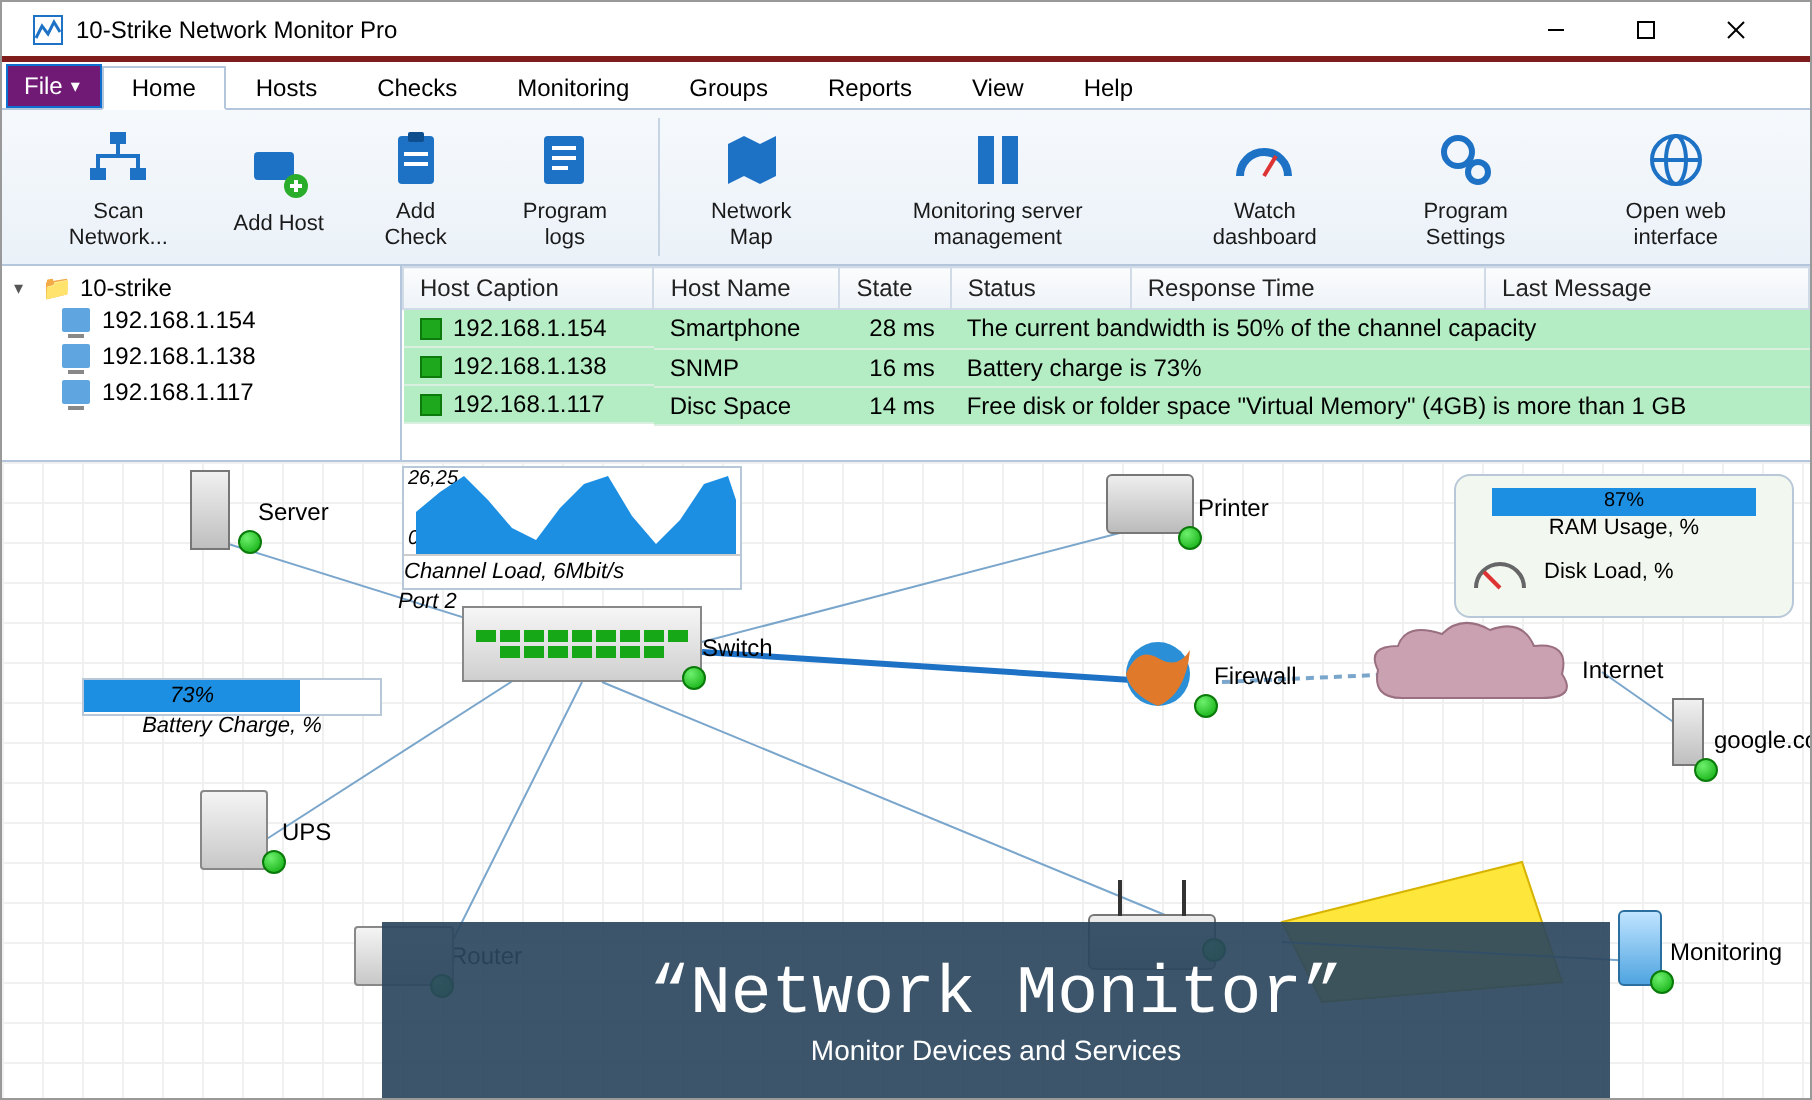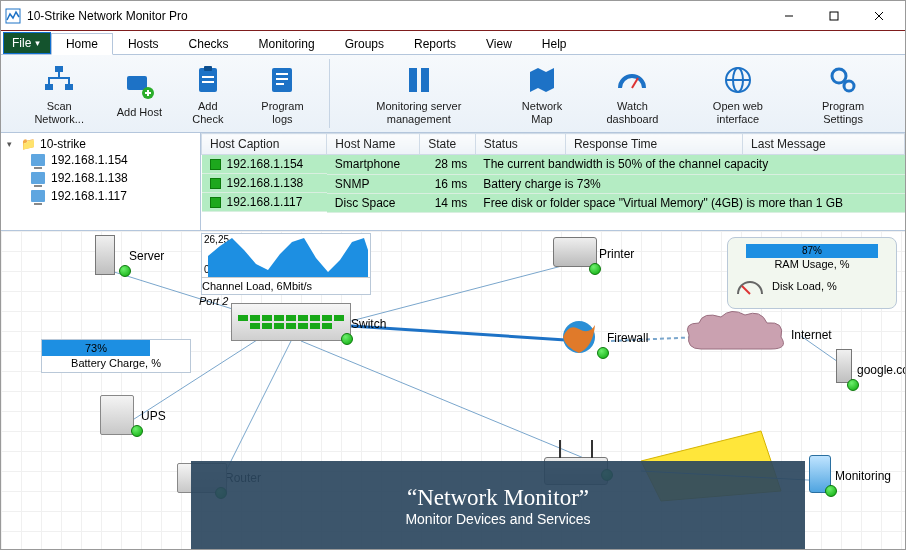--- a/index.html
+++ b/index.html
@@ -1,27 +1,27 @@
 <!DOCTYPE html>
 <html><head>
 <meta charset="utf-8">
 <style>
 * { box-sizing: border-box; margin: 0; padding: 0; font-family: "Segoe UI", Tahoma, sans-serif; }
 body { width: 906px; height: 550px; background: #fff; overflow: hidden; border: 1px solid #999; position: relative; }
 
 
-.titlebar { height: 30px; display: flex; align-items: center; padding: 0 4px; background: #fff; border-bottom: 1px solid #7f1d1d; }
+.titlebar { height: 30px; display: flex; align-items: center; padding: 0 15px; background: #fff; border-bottom: 3px solid #7f1d1d; }
 .titlebar .app-icon { width: 16px; height: 16px; margin-right: 6px; }
 .titlebar .title { font-size: 12px; color: #000; flex: 1; }
 .titlebar .win-btn { width: 45px; height: 30px; display: flex; align-items: center; justify-content: center; cursor: pointer; }
 .titlebar .win-btn svg { width: 10px; height: 10px; }
 
 
 .tabstrip { height: 24px; display: flex; align-items: flex-end; background: #fff; border-bottom: 1px solid #b4c6dc; padding-left: 2px; }
-.file-btn { background: #14532d; color: #fff; font-size: 12px; padding: 3px 10px 3px 8px; display: flex; align-items: center; cursor: pointer; border: 1px solid #0f6fd1; }
+.file-btn { background: #701a75; color: #fff; font-size: 12px; padding: 3px 10px 3px 8px; display: flex; align-items: center; cursor: pointer; border: 1px solid #0f6fd1; }
 .file-btn .chev { margin-left: 4px; font-size: 9px; }
 .tab { font-size: 12px; padding: 3px 14px; cursor: pointer; border: 1px solid transparent; border-bottom: none; }
 .tab.active { background: #fff; border-color: #b4c6dc; border-bottom: 1px solid #fff; margin-bottom: -1px; }
 
 
 .ribbon { height: 78px; background: linear-gradient(#f6f9fc,#eaf1f8); border-bottom: 1px solid #b4c6dc; display: flex; padding: 4px 6px; }
 .ribbon-group { display: flex; border-right: 1px solid #c6d4e4; padding: 0 6px; }
 .ribbon-btn { display: flex; flex-direction: column; align-items: center; justify-content: center; padding: 2px 8px; cursor: pointer; min-width: 68px; }
 .ribbon-btn .ricon { width: 32px; height: 32px; margin: 2px 0 4px 0; display: flex; align-items: center; justify-content: center; }
 .ribbon-btn .rlabel { font-size: 11px; text-align: center; line-height: 13px; color: #1a1a1a; }
@@ -50,25 +50,25 @@
   repeating-linear-gradient(#f0f0f0 0 1px, transparent 1px 20px),
   repeating-linear-gradient(90deg,#f0f0f0 0 1px, transparent 1px 20px),
   #fff; overflow: hidden; }
 .map svg.links { position: absolute; inset: 0; width: 100%; height: 100%; }
 .node { position: absolute; display: flex; flex-direction: row; align-items: center; }
 .node .nicon { width: 48px; height: 40px; position: relative; }
 .node .nlabel { font-size: 12px; color: #000; margin-top: 2px; white-space: nowrap; }
 .status-dot { position: absolute; right: -2px; bottom: -2px; width: 12px; height: 12px; border-radius: 50%; background: radial-gradient(circle at 35% 30%, #6df06d, #0aa80a); border: 1px solid #0a7a0a; }
 
 
-.widget { position: absolute; border: 1px solid #b9c8d8; background: #fff; font-size: 11px; color: #000; }
+.widget { position: absolute; border: 1px solid #b9c8d8; background: #fff; font-size: 11px; color: #000; font-style: italic; }
 .gauge-box { position: absolute; right: 8px; top: 6px; width: 170px; height: 72px; border: 1px solid #b9c8d8; background: #f2f7ef; border-radius: 8px; padding: 4px 8px; font-size: 11px; }
 
 .overlay { position: absolute; left: 190px; right: 100px; bottom: 0; height: 90px; background: rgba(43,70,94,0.92); color: #fff; display: flex; flex-direction: column; align-items: center; justify-content: center; }
-.overlay .t1 { font-size: 23px; font-family: Liberation Serif, serif; }
+.overlay .t1 { font-size: 34px; font-family: Liberation Mono, monospace; }
 .overlay .t2 { font-size: 14px; font-weight: 300; }
 
 
 .dev-box { width: 44px; height: 34px; background: linear-gradient(#f4f4f4,#c8c8c8); border: 1px solid #888; border-radius: 2px; }
 .dev-tower { width: 20px; height: 40px; background: linear-gradient(#f0f0f0,#bfbfbf); border: 1px solid #777; }
 .dev-switch { width: 120px; height: 38px; background: linear-gradient(#f6f6f6,#cfcfcf); border: 1px solid #888; display: flex; flex-wrap: wrap; align-content: center; justify-content: center; gap: 2px; padding: 4px; }
 .dev-switch .port { width: 10px; height: 6px; background: #17a817; }
 .dev-printer { width: 44px; height: 30px; background: linear-gradient(#eee,#bbb); border: 1px solid #777; border-radius: 3px; }
 .dev-firewall { width: 40px; height: 40px; }
 .dev-cloud { width: 110px; height: 50px; }
@@ -161,64 +161,64 @@
             <rect x="6" y="4" width="20" height="24" rx="2" fill="#1d72c6"></rect>
             <rect x="10" y="9" width="12" height="2" fill="#fff"></rect>
             <rect x="10" y="14" width="12" height="2" fill="#fff"></rect>
             <rect x="10" y="19" width="8" height="2" fill="#fff"></rect>
           </svg>
         </span>
       <span class="rlabel">Program logs</span>
     </div>
   </div>
   <div class="ribbon-group" style="border-right:none">
+    <div class="ribbon-btn">
+      <span class="ricon">
+          <svg viewBox="0 0 32 32">
+            <path d="M4 8 L12 4 L20 8 L28 4 V24 L20 28 L12 24 L4 28 Z" fill="#1d72c6"></path>
+          </svg>
+        </span>
+      <span class="rlabel">Network Map</span>
+    </div>
     <div class="ribbon-btn" style="min-width:100px">
       <span class="ricon">
           <svg viewBox="0 0 32 32">
             <rect x="6" y="4" width="8" height="24" fill="#1d72c6"></rect>
             <rect x="18" y="4" width="8" height="24" fill="#1d72c6"></rect>
           </svg>
         </span>
       <span class="rlabel">Monitoring server management</span>
     </div>
     <div class="ribbon-btn">
       <span class="ricon">
           <svg viewBox="0 0 32 32">
-            <path d="M4 8 L12 4 L20 8 L28 4 V24 L20 28 L12 24 L4 28 Z" fill="#1d72c6"></path>
-          </svg>
-        </span>
-      <span class="rlabel">Network Map</span>
-    </div>
-    <div class="ribbon-btn">
-      <span class="ricon">
-          <svg viewBox="0 0 32 32">
             <path d="M4 24 A12 12 0 0 1 28 24" fill="none" stroke="#1d72c6" stroke-width="4"></path>
             <line x1="16" y1="24" x2="22" y2="14" stroke="#d33" stroke-width="2"></line>
           </svg>
         </span>
       <span class="rlabel">Watch dashboard</span>
+    </div>
+    <div class="ribbon-btn">
+      <span class="ricon">
+          <svg viewBox="0 0 32 32">
+            <circle cx="12" cy="12" r="7" fill="none" stroke="#1d72c6" stroke-width="3"></circle>
+            <circle cx="22" cy="22" r="5" fill="none" stroke="#1d72c6" stroke-width="3"></circle>
+          </svg>
+        </span>
+      <span class="rlabel">Program Settings</span>
     </div>
     <div class="ribbon-btn">
       <span class="ricon">
           <svg viewBox="0 0 32 32">
             <circle cx="16" cy="16" r="12" fill="none" stroke="#1d72c6" stroke-width="2"></circle>
             <ellipse cx="16" cy="16" rx="5" ry="12" fill="none" stroke="#1d72c6" stroke-width="2"></ellipse>
             <line x1="4" y1="16" x2="28" y2="16" stroke="#1d72c6" stroke-width="2"></line>
           </svg>
         </span>
       <span class="rlabel">Open web interface</span>
-    </div>
-    <div class="ribbon-btn">
-      <span class="ricon">
-          <svg viewBox="0 0 32 32">
-            <circle cx="12" cy="12" r="7" fill="none" stroke="#1d72c6" stroke-width="3"></circle>
-            <circle cx="22" cy="22" r="5" fill="none" stroke="#1d72c6" stroke-width="3"></circle>
-          </svg>
-        </span>
-      <span class="rlabel">Program Settings</span>
     </div>
   </div>
 </div>
 
 <div class="body">
   <div class="tree">
     <div class="tree-root">
       <span class="exp">▾</span>
       <span class="folder-icon">📁</span>
       <span>10-strike</span>
@@ -299,21 +299,21 @@
 
   <div class="widget" style="left:200px; top:2px; width:170px; height:62px;">
     <div style="position:absolute;left:2px;top:0;font-size:10px">26,25</div>
     <div style="position:absolute;left:2px;top:30px;font-size:10px">0</div>
     <svg viewBox="0 0 160 44" style="position:absolute;left:6px;top:2px;width:160px;height:44px">
       <polygon points="0,20 12,10 24,2 36,14 48,28 60,34 72,18 84,6 96,2 108,22 120,36 132,24 144,6 156,2 160,14 160,44 0,44" fill="#1d8fe2"></polygon>
     </svg>
     <div style="position:absolute;left:0;right:0;bottom:0;text-align:left;border-top:1px solid #ccc;background:#fff;padding:2px 0">Channel Load, 6Mbit/s</div>
   </div>
 
-  <div class="widget" style="left:40px; top:108px; width:150px; height:34px;">
+  <div class="widget" style="left:40px; top:108px; width:150px; height:19px;">
     <div style="height:16px;background:#1d8fe2;width:73%;text-align:center;color:#000;font-size:11px;line-height:16px"><span>73%</span></div>
     <div style="text-align:center;padding:1px 0">Battery Charge, %</div>
   </div>
 
   <div class="gauge-box">
     <div style="height:14px;background:#1d8fe2;width:87%;color:#000;text-align:center;font-size:10px;line-height:14px;margin:2px auto 0 auto"><span>87%</span></div>
     <div style="text-align:center">RAM Usage, %</div>
     <div style="display:flex;align-items:center;gap:8px;margin-top:4px">
       <svg width="28" height="24">
           <path d="M2 20 A12 12 0 0 1 26 20" fill="none" stroke="#666" stroke-width="2"></path>

